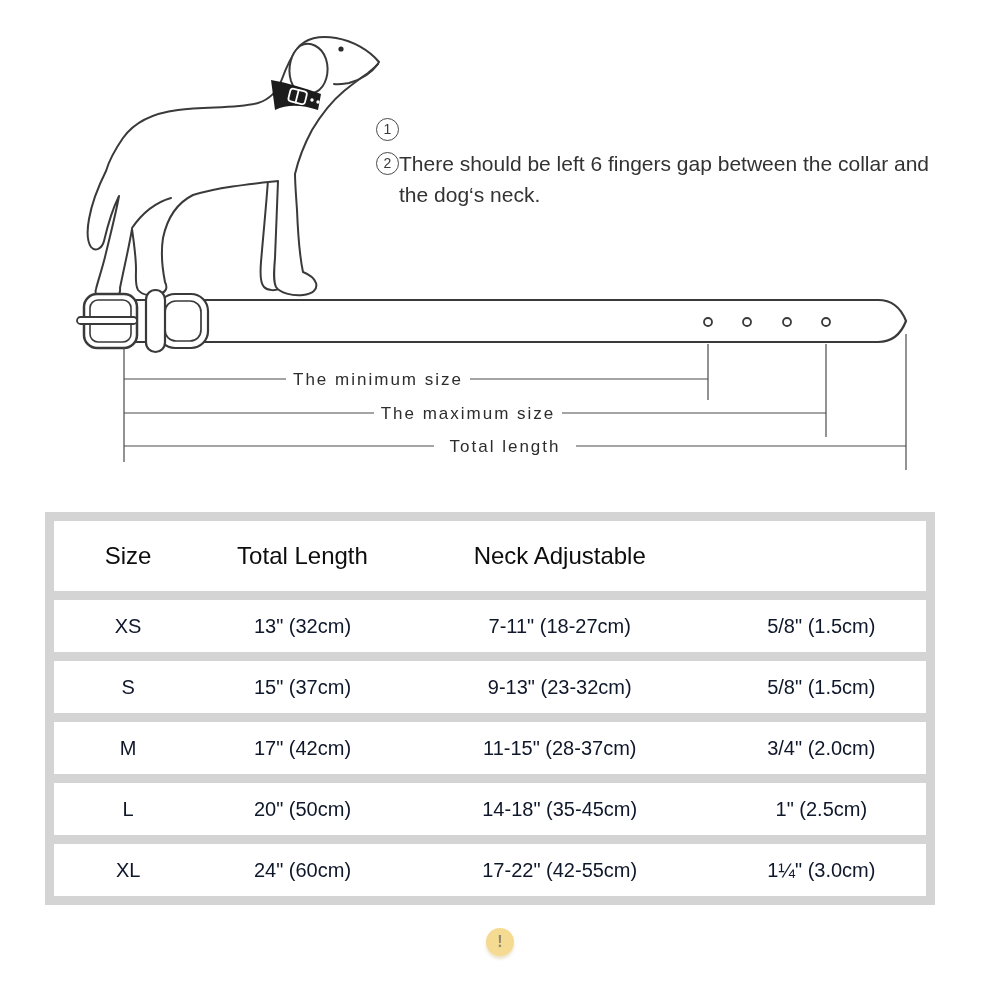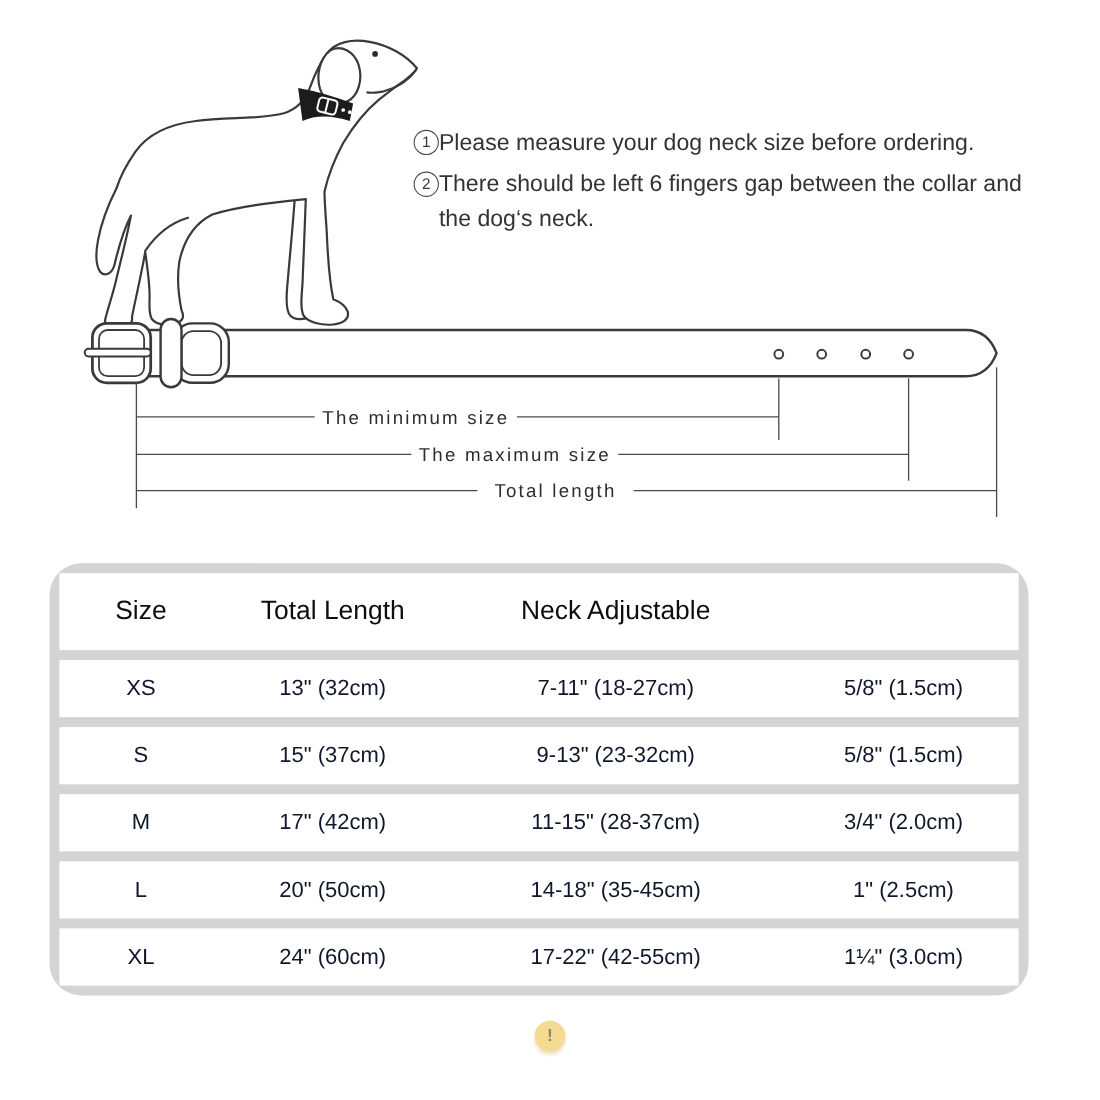--- a/index.html
+++ b/index.html
@@ -50,21 +50,20 @@
   
   .size-table {
     position: absolute;
     left: 45px; top: 512px;
     width: 890px;
     background: #d4d4d4;
     padding: 9px;
     display: flex;
     flex-direction: column;
     gap: 9px;
-    border-radius: 29px;
   }
   .t-row {
     background: #ffffff;
     display: flex;
     align-items: center;
     height: 52px;
     font-size: 20px;
     color: #0f172a;
   }
   .t-row.t-header { height: 70px; font-size: 24px; color: #0d0d0d; }
@@ -198,21 +197,20 @@
       <rect x="374" y="402" width="188" height="21" fill="#ffffff"></rect>
       <text class="m-label" x="468" y="419" text-anchor="middle">The maximum size</text>
       <rect x="434" y="435" width="142" height="21" fill="#ffffff"></rect>
       <text class="m-label" x="505" y="452" text-anchor="middle">Total length</text>
     </g>
   </svg>
 
   <div class="instructions">
     <div class="instr-item">
       <span class="num-circle">1</span>
-      <span class="instr-text">Please measure your dog neck size before ordering.</span>
     </div>
     <div class="instr-item">
       <span class="num-circle">2</span>
       <span class="instr-text">There should be left 6 fingers gap between the collar and the dog‘s neck.</span>
     </div>
   </div>
 
   <div class="size-table">
     <div class="t-row t-header">
       <div class="t-cell c0">Size</div>

